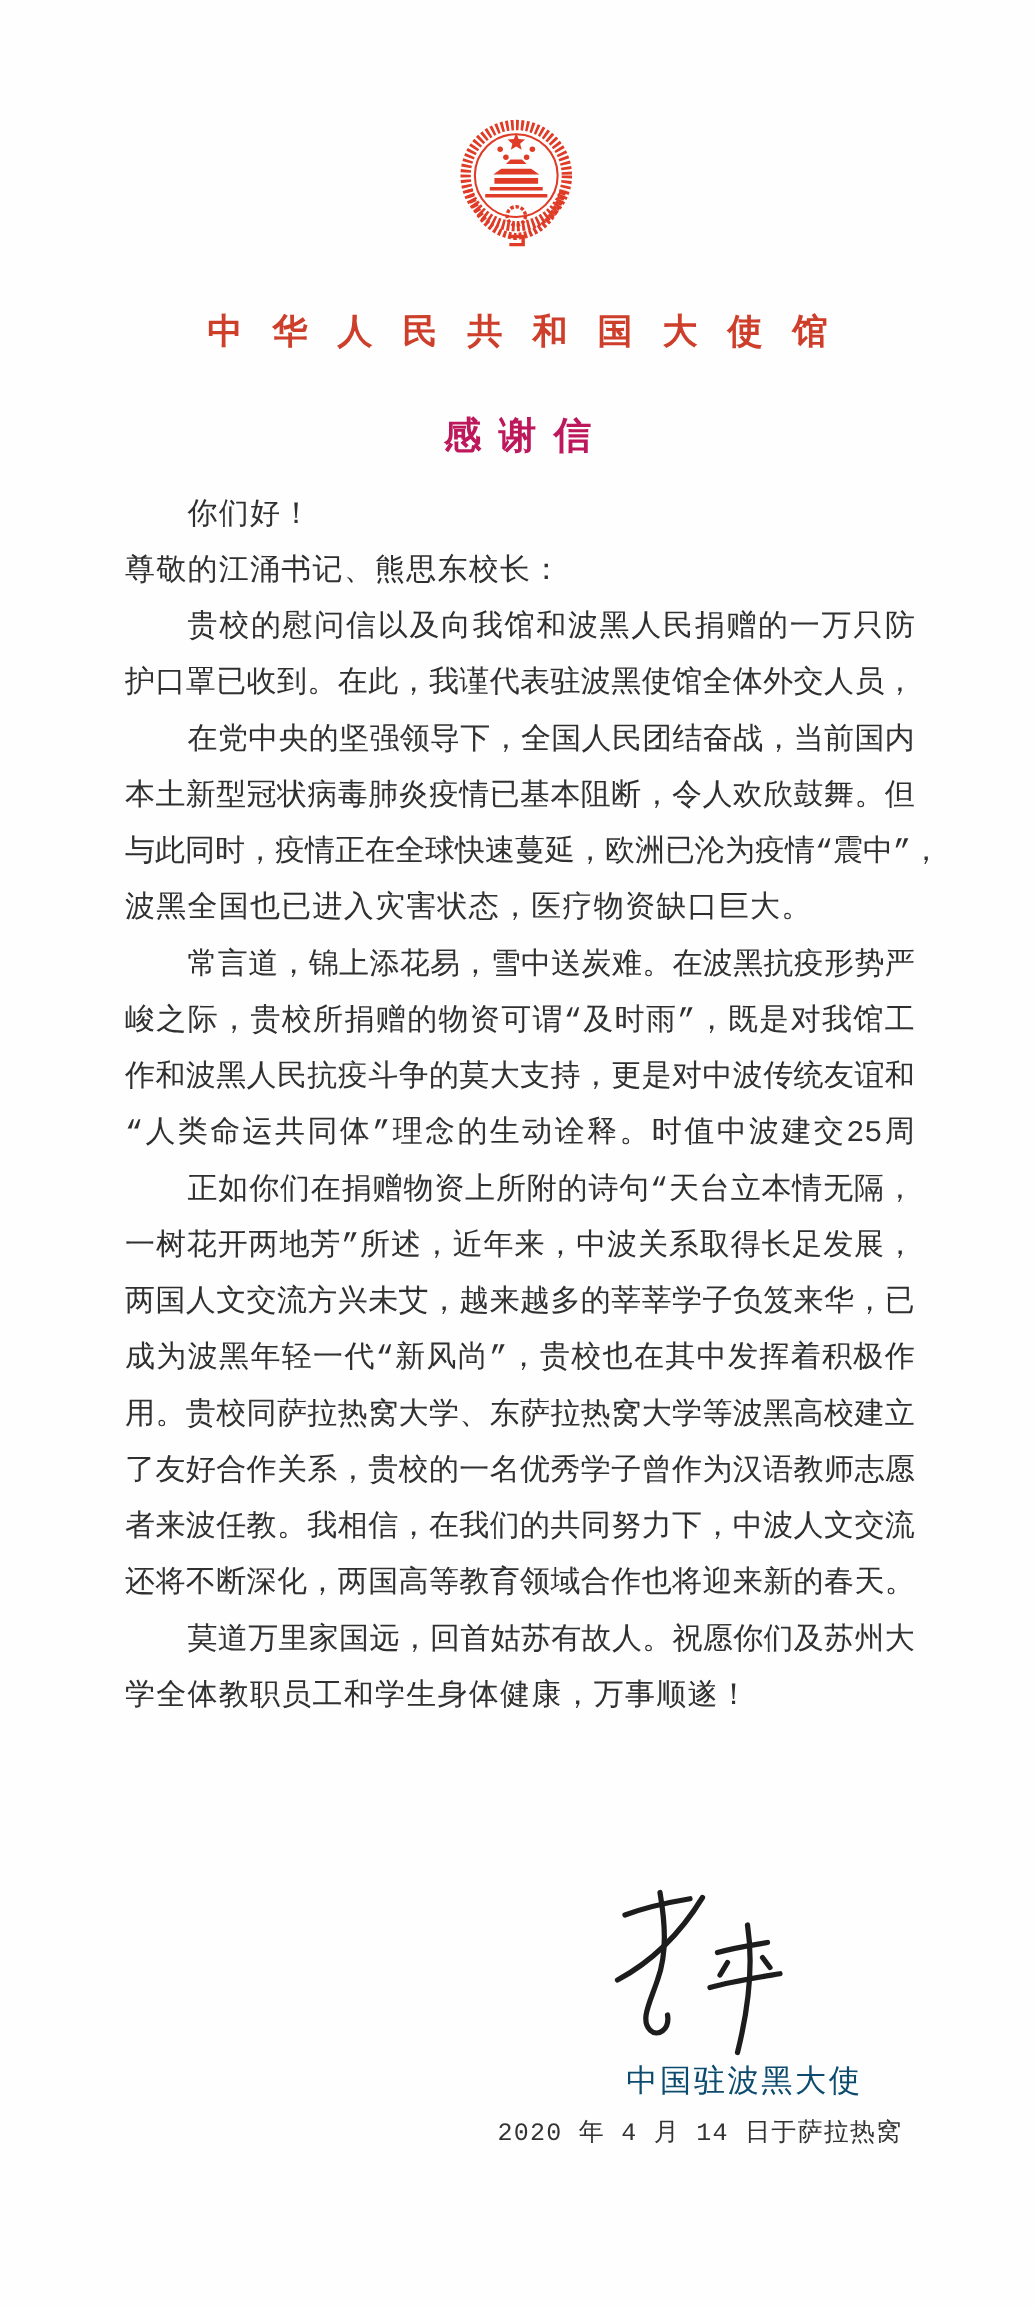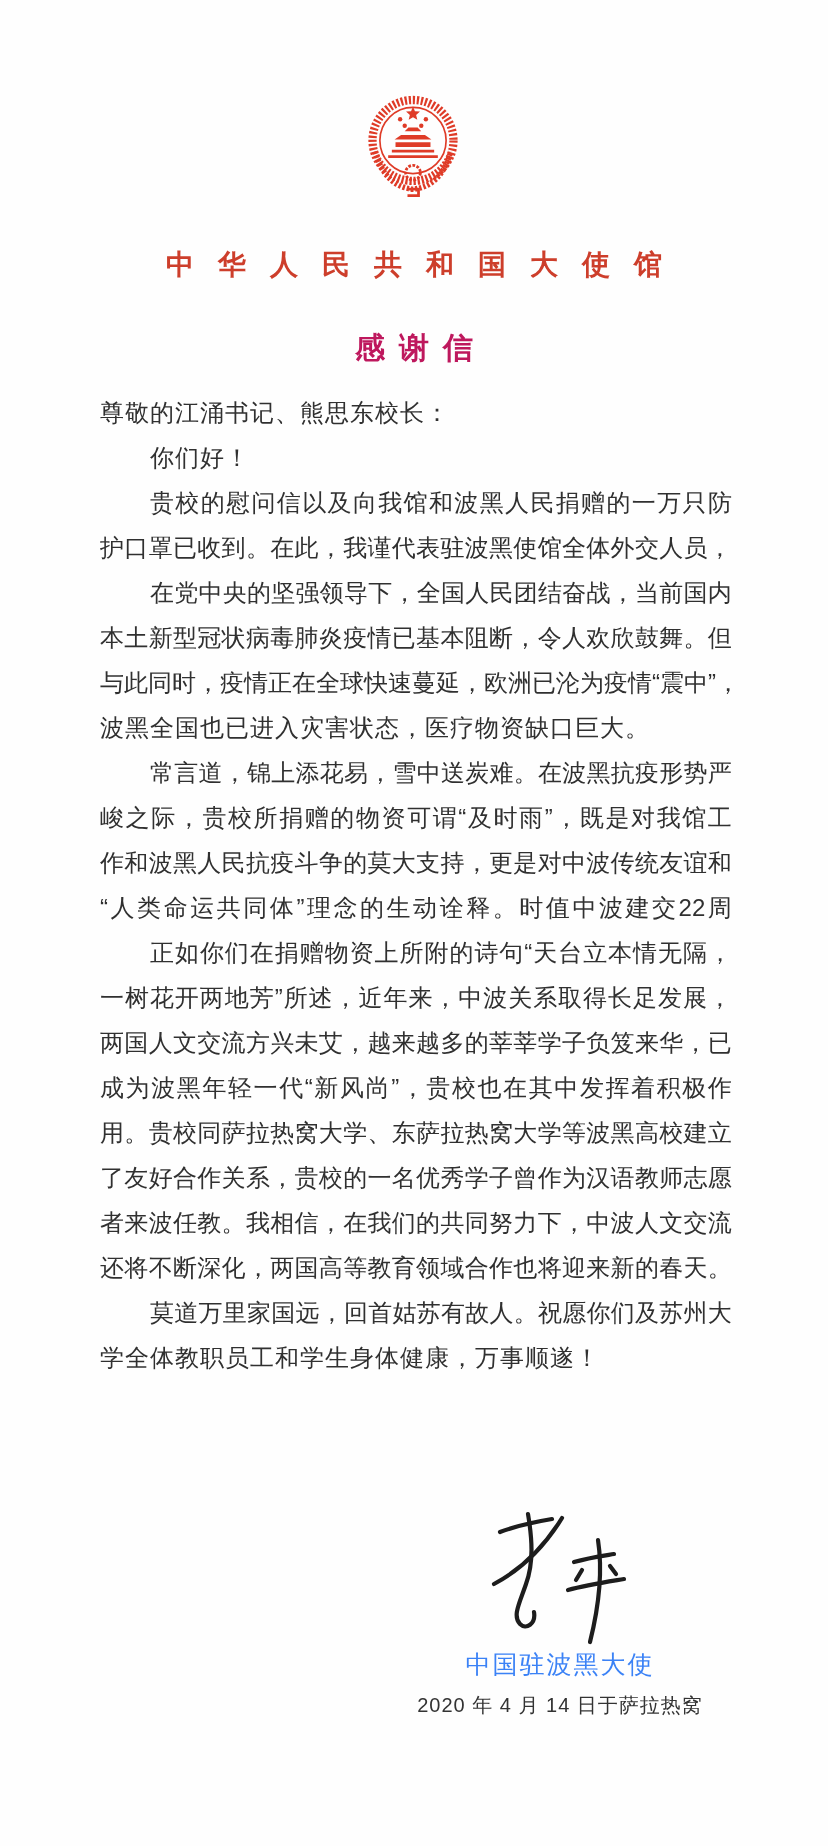--- a/index.html
+++ b/index.html
@@ -1,21 +1,21 @@
 <!DOCTYPE html>
 <html><head>
 <meta charset="utf-8">
 <style>
   html,body{margin:0;padding:0;background:#ffffff;}
   .page{
     position:relative;
     width:828px;height:1846px;
     margin:0 auto;
     background:#fefefe;
-    font-family:Liberation Sans, sans-serif;
+    font-family:Liberation Mono, monospace;
     overflow:hidden;
   }
   .emblem{position:absolute;left:367px;top:94px;width:92px;height:104px;}
   .embassy-title{
     position:absolute;left:0;top:246px;width:828px;
     text-align:center;font-size:28px;font-weight:bold;
     color:#cd3e2b;letter-spacing:24px;padding-left:24px;
     box-sizing:border-box;white-space:nowrap;
   }
   .letter-title{
@@ -33,21 +33,21 @@
   }
   .letter-line.indent{text-indent:50px;}
   .letter-line.jfull{
     display:flex;justify-content:space-between;align-items:baseline;
     letter-spacing:0;text-indent:0;
   }
   .letter-line.jfull.indent{padding-left:50px;}
   .signature{position:absolute;left:476px;top:1510px;width:160px;height:140px;}
   .signer-title{
     position:absolute;left:430px;top:1648px;width:260px;
-    text-align:center;font-size:25px;color:#3b82f6;letter-spacing:2px;
+    text-align:right;font-size:25px;color:#0c4a6e;letter-spacing:2px;
   }
   .date-line{
     position:absolute;left:380px;top:1692px;width:360px;
     text-align:center;font-size:20px;color:#333333;letter-spacing:1px;
     white-space:nowrap;
   }
 </style>
 </head>
 <body>
 
@@ -75,22 +75,22 @@
         <path d="M44 103 h12 v7 h-12" stroke-width="3"></path>
       </g>
     </svg>
   </div>
 
   <div class="embassy-title">中华人民共和国大使馆</div>
 
   <div class="letter-title">感谢信</div>
 
   <div class="letter-body">
+      <div class="letter-line indent">你们好！</div>
       <div class="letter-line">尊敬的江涌书记、熊思东校长：</div>
-      <div class="letter-line indent">你们好！</div>
       <div class="letter-line indent jfull">
         <span>贵</span>
         <span>校</span>
         <span>的</span>
         <span>慰</span>
         <span>问</span>
         <span>信</span>
         <span>以</span>
         <span>及</span>
         <span>向</span>
@@ -321,21 +321,21 @@
         <span>动</span>
         <span>诠</span>
         <span>释</span>
         <span>。</span>
         <span>时</span>
         <span>值</span>
         <span>中</span>
         <span>波</span>
         <span>建</span>
         <span>交</span>
-        <span>22</span>
+        <span>25</span>
         <span>周</span>
       </div>
       <div class="letter-line indent jfull">
         <span>正</span>
         <span>如</span>
         <span>你</span>
         <span>们</span>
         <span>在</span>
         <span>捐</span>
         <span>赠</span>

